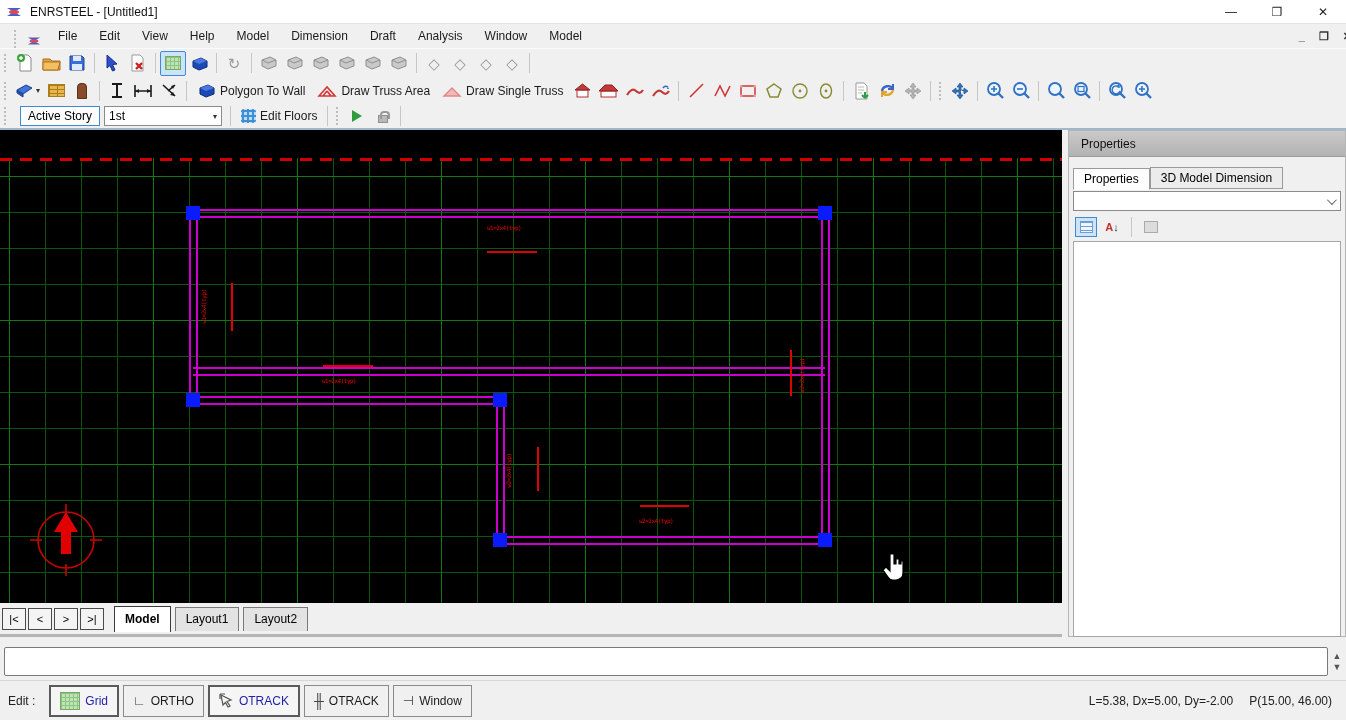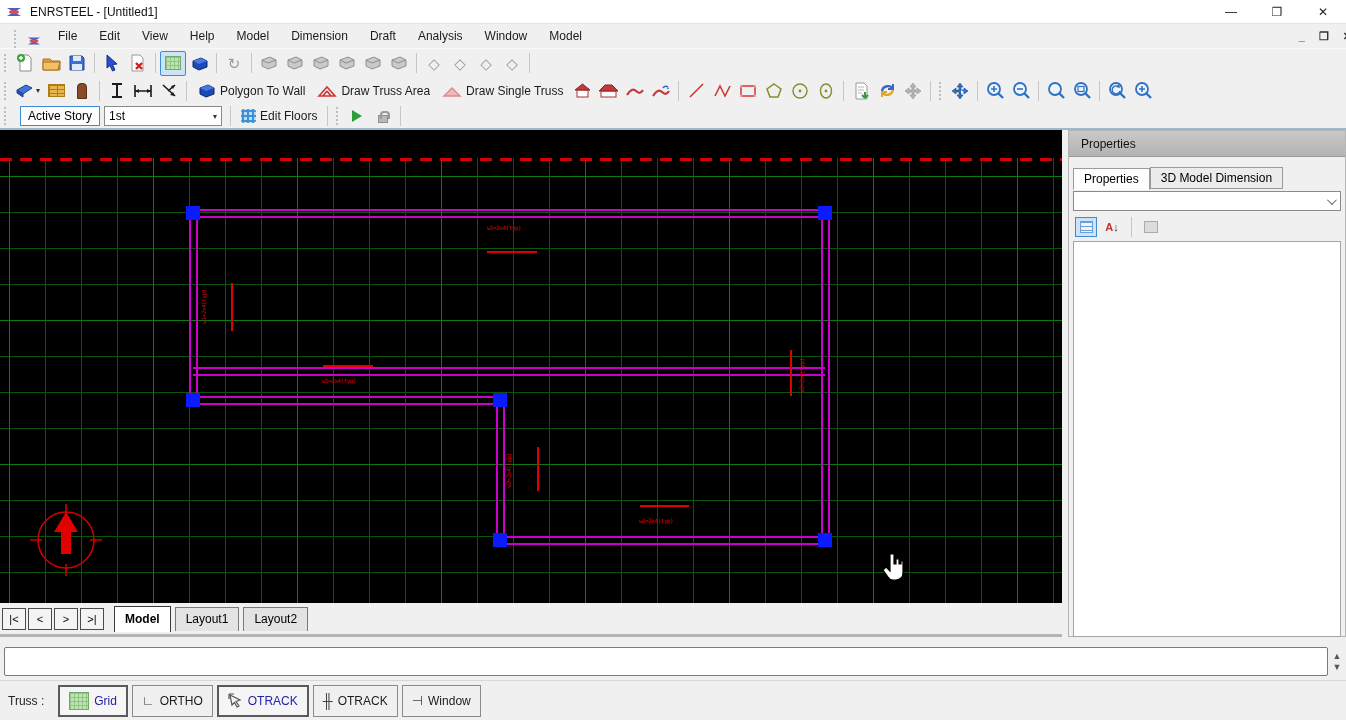--- a/index.html
+++ b/index.html
@@ -560,21 +560,21 @@
 
   <div class="cmdwrap">
     <input class="cmdinput" style="">
     <div class="cmdspin">
       <span>▲</span>
       <span>▼</span>
     </div>
   </div>
 
   <div class="statusbar">
-    <span class="snaplab">Truss :</span>
+    <span class="snaplab">Edit :</span>
     <div class="stbtn pressed" style="margin-left:14px">
       <span class="ic ic-gridview" style="width:20px;height:18px"></span>
       <span>Grid</span>
     </div>
     <div class="stbtn">
       <span class="ic-ortho">∟</span>
       <span>ORTHO</span>
     </div>
     <div class="stbtn pressed">
       <svg width="15" height="15" viewBox="0 0 15 15">
@@ -584,15 +584,19 @@
       <span>OTRACK</span>
     </div>
     <div class="stbtn">
       <span class="ic-otrack">╫</span>
       <span>OTRACK</span>
     </div>
     <div class="stbtn">
       <span class="ic-near">⊣</span>
       <span>Window</span>
     </div>
+    <div class="coords">
+      <span>L=5.38, Dx=5.00, Dy=-2.00</span>
+      <span>P(15.00, 46.00)</span>
+    </div>
   </div>
 
 </div>
 
 </body></html>

